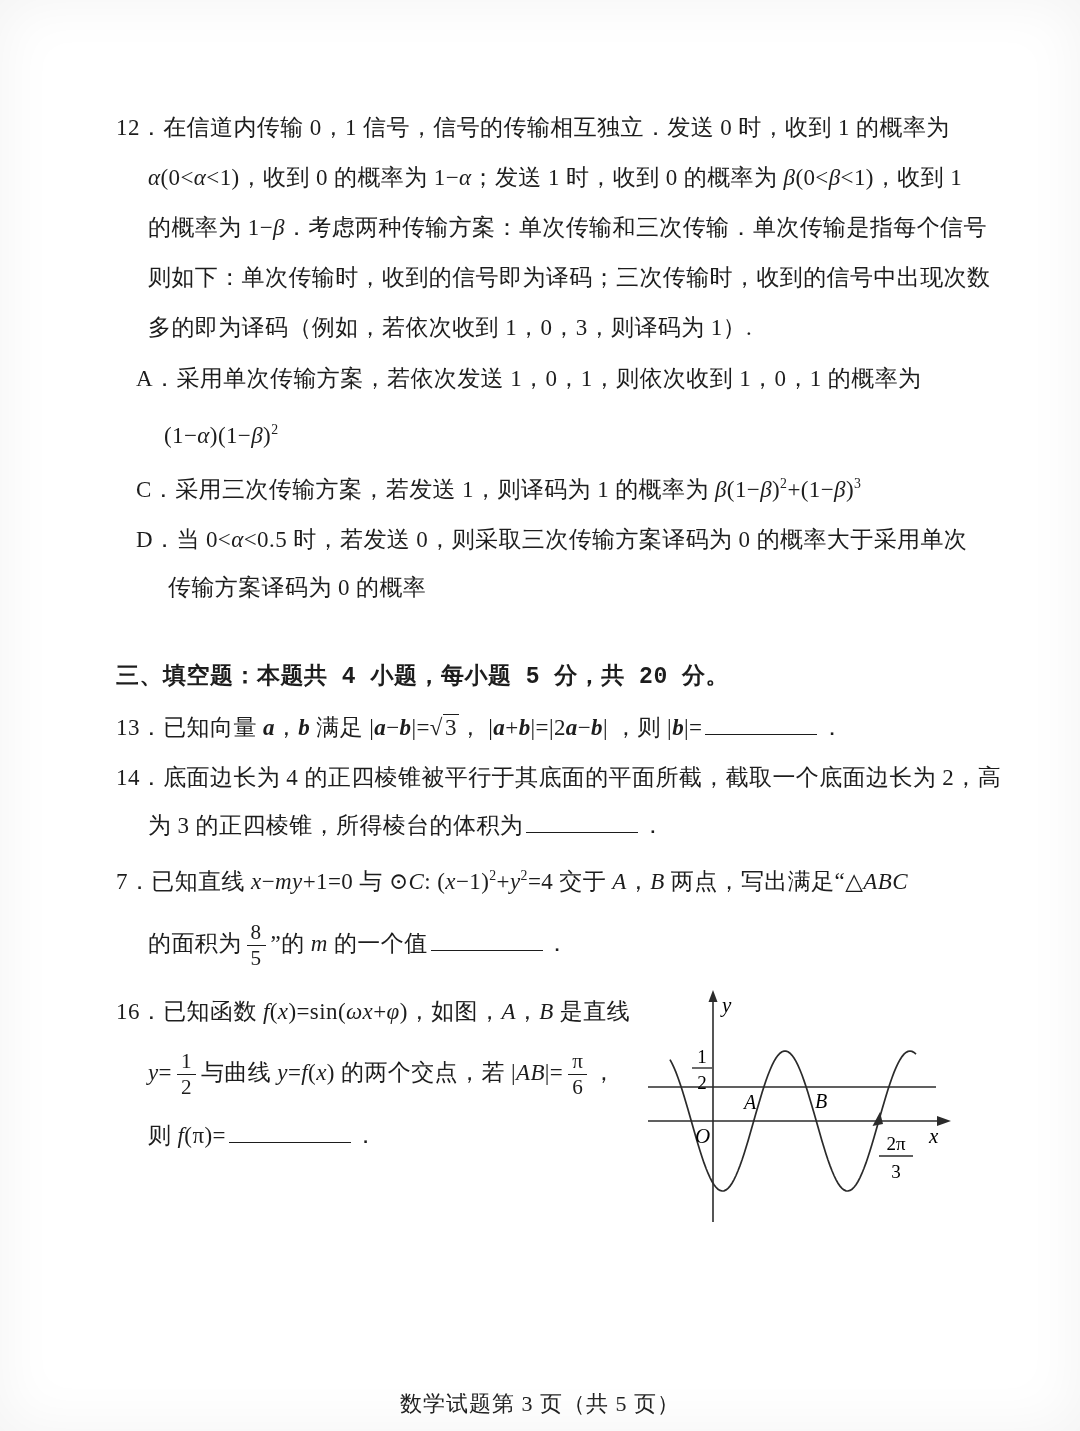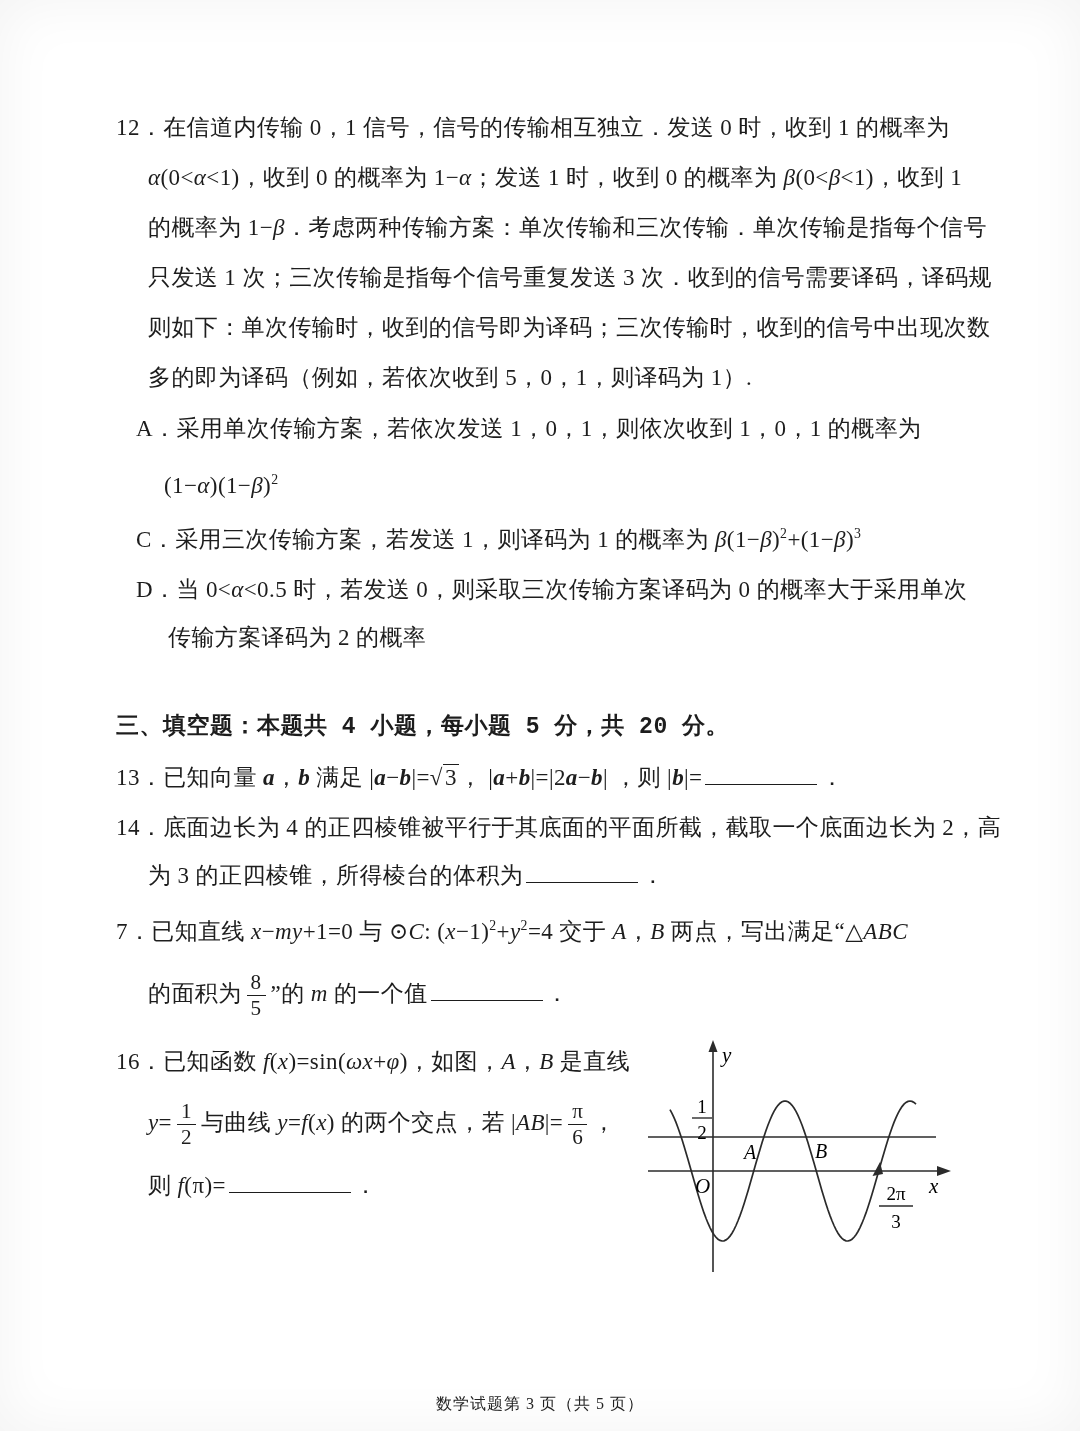--- a/index.html
+++ b/index.html
@@ -51,43 +51,42 @@
            border-bottom:1.6px solid currentColor; margin:0 3px;
            vertical-align:baseline; }
   
   .fig { position:absolute; left:497px; top:0; }
   .fig text { font-family:"Liberation Serif","DejaVu Serif",serif; }
   .fig .var { font-style:italic; }
   .fig line, .fig path.stroke { stroke:#2b2b2b; fill:none; }
   
   .footer {
     position:absolute; top:1388px; left:0; width:100%;
-    text-align:center; font-size:16px; letter-spacing:1px;
+    text-align:center; font-size:22px; letter-spacing:1px;
     line-height:32px; color:#222;
   }
 </style>
 </head>
 <body>
 
 <div class="page">
   <main class="content">
 
     <section class="q12">
       <div class="line stem"><span class="qnum">12．</span><span>在信道内传输 0，1 信号，信号的传输相互独立．发送 0 时，收到 1 的概率为</span></div>
       <div class="line stem cont"><i>α</i>(0&lt;<i>α</i>&lt;1)，收到 0 的概率为 1−<i>α</i>；发送 1 时，收到 0 的概率为 <i>β</i>(0&lt;<i>β</i>&lt;1)，收到 1</div>
       <div class="line stem cont">的概率为 1−<i>β</i>．考虑两种传输方案：单次传输和三次传输．单次传输是指每个信号</div>
-      <div class="line stem cont">只发送 1 次；三次传输是指每个信号重复发送 3 次．收到的信号需要译码，译码规</div>
       <div class="line stem cont">则如下：单次传输时，收到的信号即为译码；三次传输时，收到的信号中出现次数</div>
-      <div class="line stem cont">多的即为译码（例如，若依次收到 5，0，1，则译码为 1）.</div>
+      <div class="line stem cont">多的即为译码（例如，若依次收到 1，0，3，则译码为 1）.</div>
 
       <div class="line opt"><span class="optletter">A．</span><span>采用单次传输方案，若依次发送 1，0，1，则依次收到 1，0，1 的概率为</span></div>
       <div class="line opt-formula">(1−<i>α</i>)(1−<i>β</i>)<sup>2</sup></div>
       <div class="line opt opt-c"><span class="optletter">C．</span><span>采用三次传输方案，若发送 1，则译码为 1 的概率为 <i>β</i>(1−<i>β</i>)<sup>2</sup>+(1−<i>β</i>)<sup>3</sup></span></div>
       <div class="line opt"><span class="optletter">D．</span><span>当 0&lt;<i>α</i>&lt;0.5 时，若发送 0，则采取三次传输方案译码为 0 的概率大于采用单次</span></div>
-      <div class="line opt-cont">传输方案译码为 2 的概率</div>
+      <div class="line opt-cont">传输方案译码为 0 的概率</div>
     </section>
 
     <section class="sec-header line">三、填空题：本题共 4 小题，每小题 5 分，共 20 分。</section>
 
     <section class="q13">
       <div class="line l1"><span class="qnum">13．</span><span>已知向量 <b><i>a</i></b>，<b><i>b</i></b> 满足 |<b><i>a</i></b>−<b><i>b</i></b>|=<span class="sqrt">√<span class="bar">3</span></span>，&nbsp;|<b><i>a</i></b>+<b><i>b</i></b>|=|2<b><i>a</i></b>−<b><i>b</i></b>|&nbsp;，则 |<b><i>b</i></b>|=<span class="blank"></span>．</span></div>
     </section>
 
     <section class="q14">
       <div class="line l1"><span class="qnum">14．</span><span>底面边长为 4 的正四棱锥被平行于其底面的平面所截，截取一个底面边长为 2，高</span></div>

